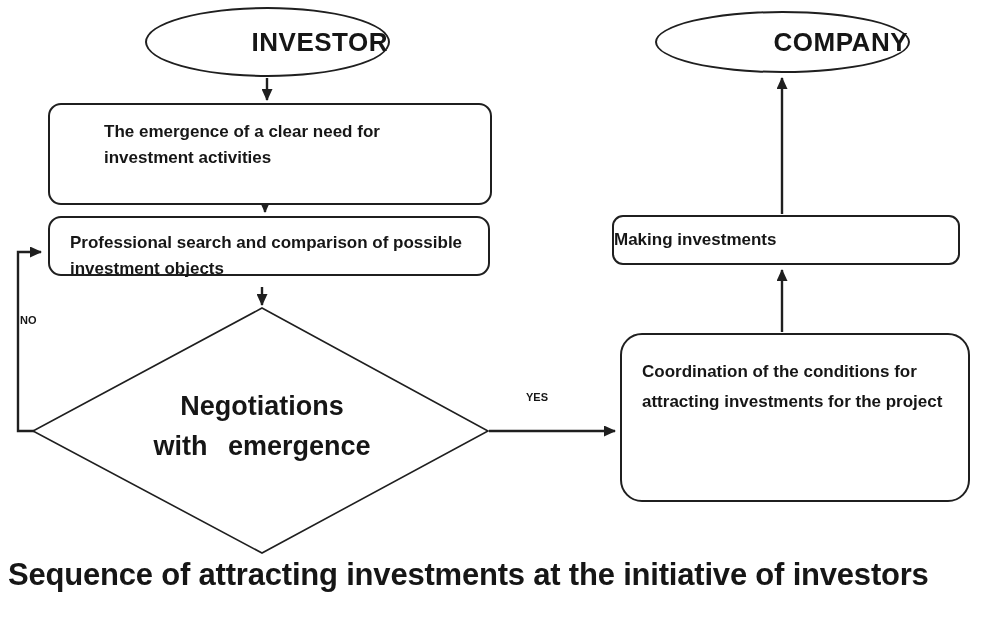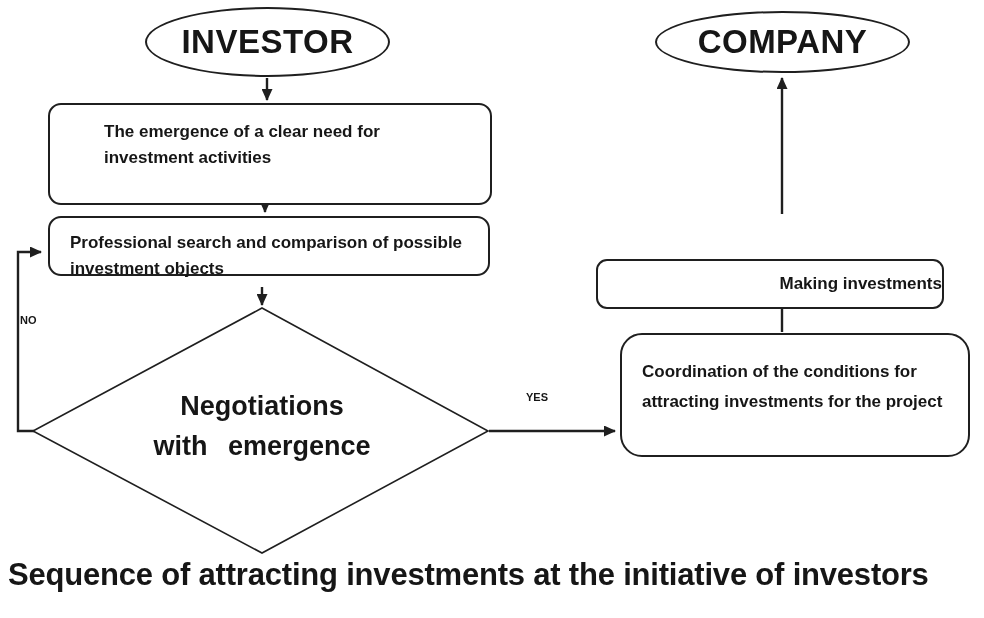--- a/index.html
+++ b/index.html
@@ -26,42 +26,41 @@
     position: absolute;
     box-sizing: border-box;
     background: #ffffff;
     border: 2px solid #1f1f1f;
     font-weight: bold;
   }
   .ellipse {
     border-radius: 50%;
     display: flex;
     align-items: center;
-    justify-content: center;
-    font-size: 33px;
+    justify-content: flex-end;
+    font-size: 26px;
     letter-spacing: 0.5px;
   }
   .n-investor { left: 145px; top: 7px;  width: 245px; height: 70px; }
   .n-company  { left: 655px; top: 11px; width: 255px; height: 62px; }
 
   .rect { border-radius: 13px; font-size: 17px; line-height: 26px; }
   .n-need   { left: 48px; top: 103px; width: 444px; height: 102px; padding: 14px 0 0 54px; }
   .n-need .wrap   { display: inline-block; width: 340px; }
   .n-search { left: 48px; top: 216px; width: 442px; height: 60px; padding: 12px 0 0 20px; }
   .n-search .wrap { display: inline-block; width: 400px; }
   .n-coordination {
-    left: 620px; top: 333px; width: 350px; height: 124px;
+    left: 620px; top: 333px; width: 350px; height: 169px;
     border-radius: 22px; padding: 22px 0 12px 20px; line-height: 30px;
   }
   .n-coordination .wrap { display: inline-block; width: 305px; }
   .n-making {
-    left: 596px; top: 215px; width: 348px; height: 50px;
-    border-radius: 11px; display: flex; align-items: center; justify-content: flex-end;
+    left: 612px; top: 215px; width: 348px; height: 50px;
+    border-radius: 11px; display: flex; align-items: center; justify-content: flex-start;
     padding: 0;
-    margin-top: 44px;
   }
 
   .diamond-label {
     position: absolute;
     left: 117px; top: 386px; width: 290px;
     text-align: center;
     font-weight: bold;
     font-size: 27px;
     line-height: 40px;
   }

